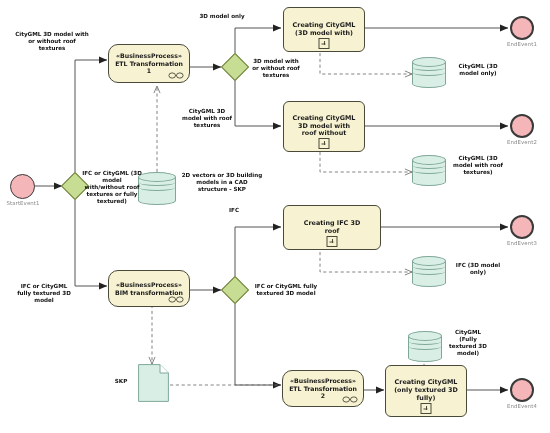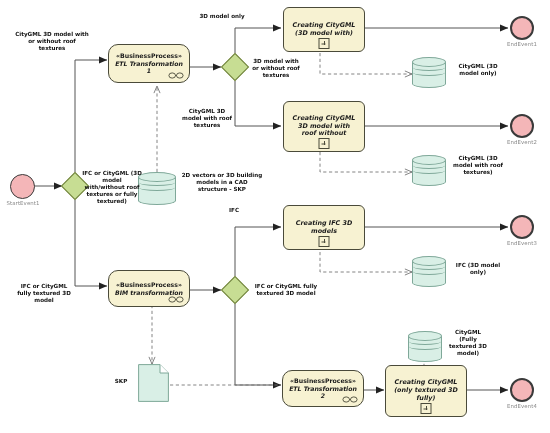--- a/index.html
+++ b/index.html
@@ -23,21 +23,21 @@
     border:1.3px solid #4a4a3a;
     border-radius:6px;
     display:flex;flex-direction:column;
     align-items:center;justify-content:center;
     text-align:center;
     color:#1a1a1a;
     font-weight:bold;
     line-height:1.22;
   }
   .task.bp{border-radius:10px;}
-  .task .ttl{padding:0 3px;font-style:italic;}
+  .task .ttl{padding:0 3px;}
   .task .stereo{font-weight:bold;}
 
   .plus-marker{
     position:absolute;left:50%;bottom:2px;transform:translateX(-50%);
     width:9px;height:9px;border:1px solid #4a4a3a;background:#f7f2d2;
   }
   .plus-marker::before,.plus-marker::after{
     content:"";position:absolute;background:#4a4a3a;
   }
   .plus-marker::before{left:50%;top:1.5px;width:1px;height:4px;transform:translateX(-50%);}
@@ -225,23 +225,23 @@
     <span class="plus-marker"></span>
   </div>
 
   <div class="node task" style="left:283px;top:101px;width:82px;height:51px;font-size:6.4px;">
     <div class="ttl">Creating CityGML</div>
     <div class="ttl">3D model with</div>
     <div class="ttl">roof without</div>
     <span class="plus-marker"></span>
   </div>
 
-  <div class="node task" style="left:283px;top:205px;width:82px;height:45px;font-size:6.4px;">
+  <div class="node task" style="left:283px;top:205px;width:98px;height:45px;font-size:6.4px;">
     <div class="ttl">Creating IFC 3D</div>
-    <div class="ttl">models</div>
+    <div class="ttl">roof</div>
     <span class="plus-marker"></span>
   </div>
 
   <div class="node task" style="left:385px;top:365px;width:82px;height:52px;font-size:6.4px;">
     <div class="ttl">Creating CityGML</div>
     <div class="ttl">(only textured 3D</div>
     <div class="ttl">fully)</div>
     <span class="plus-marker"></span>
   </div>
 

